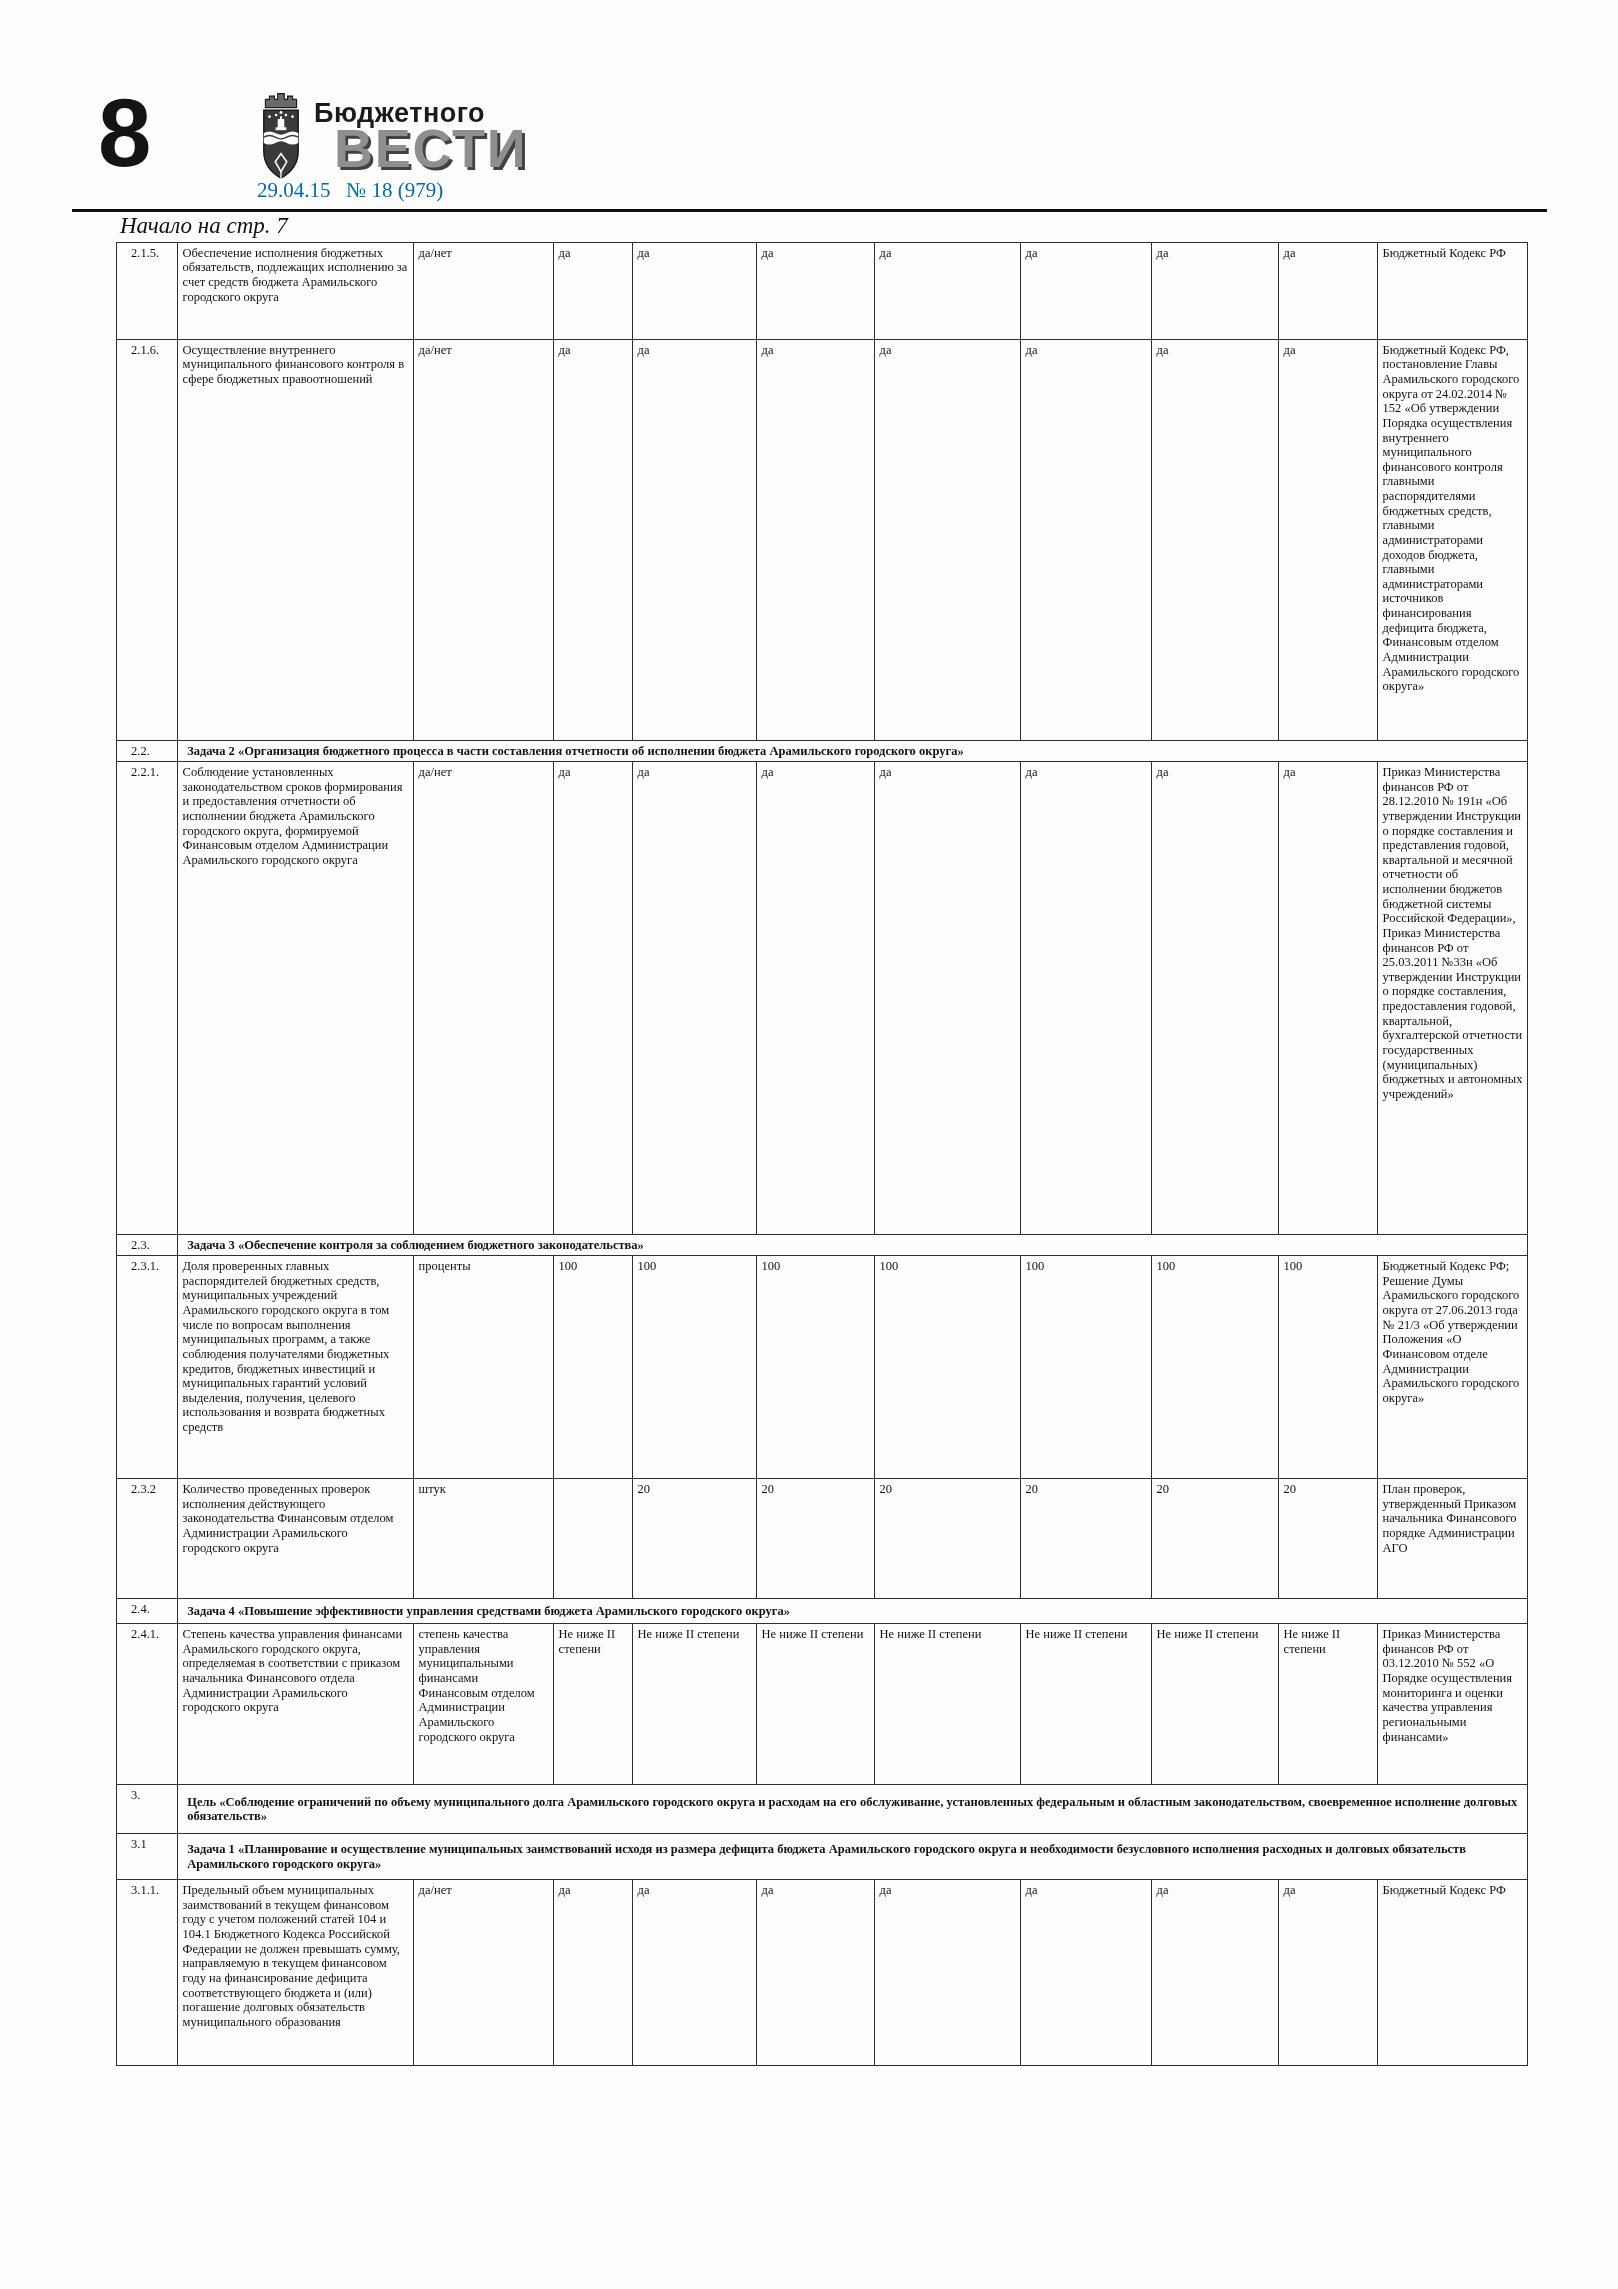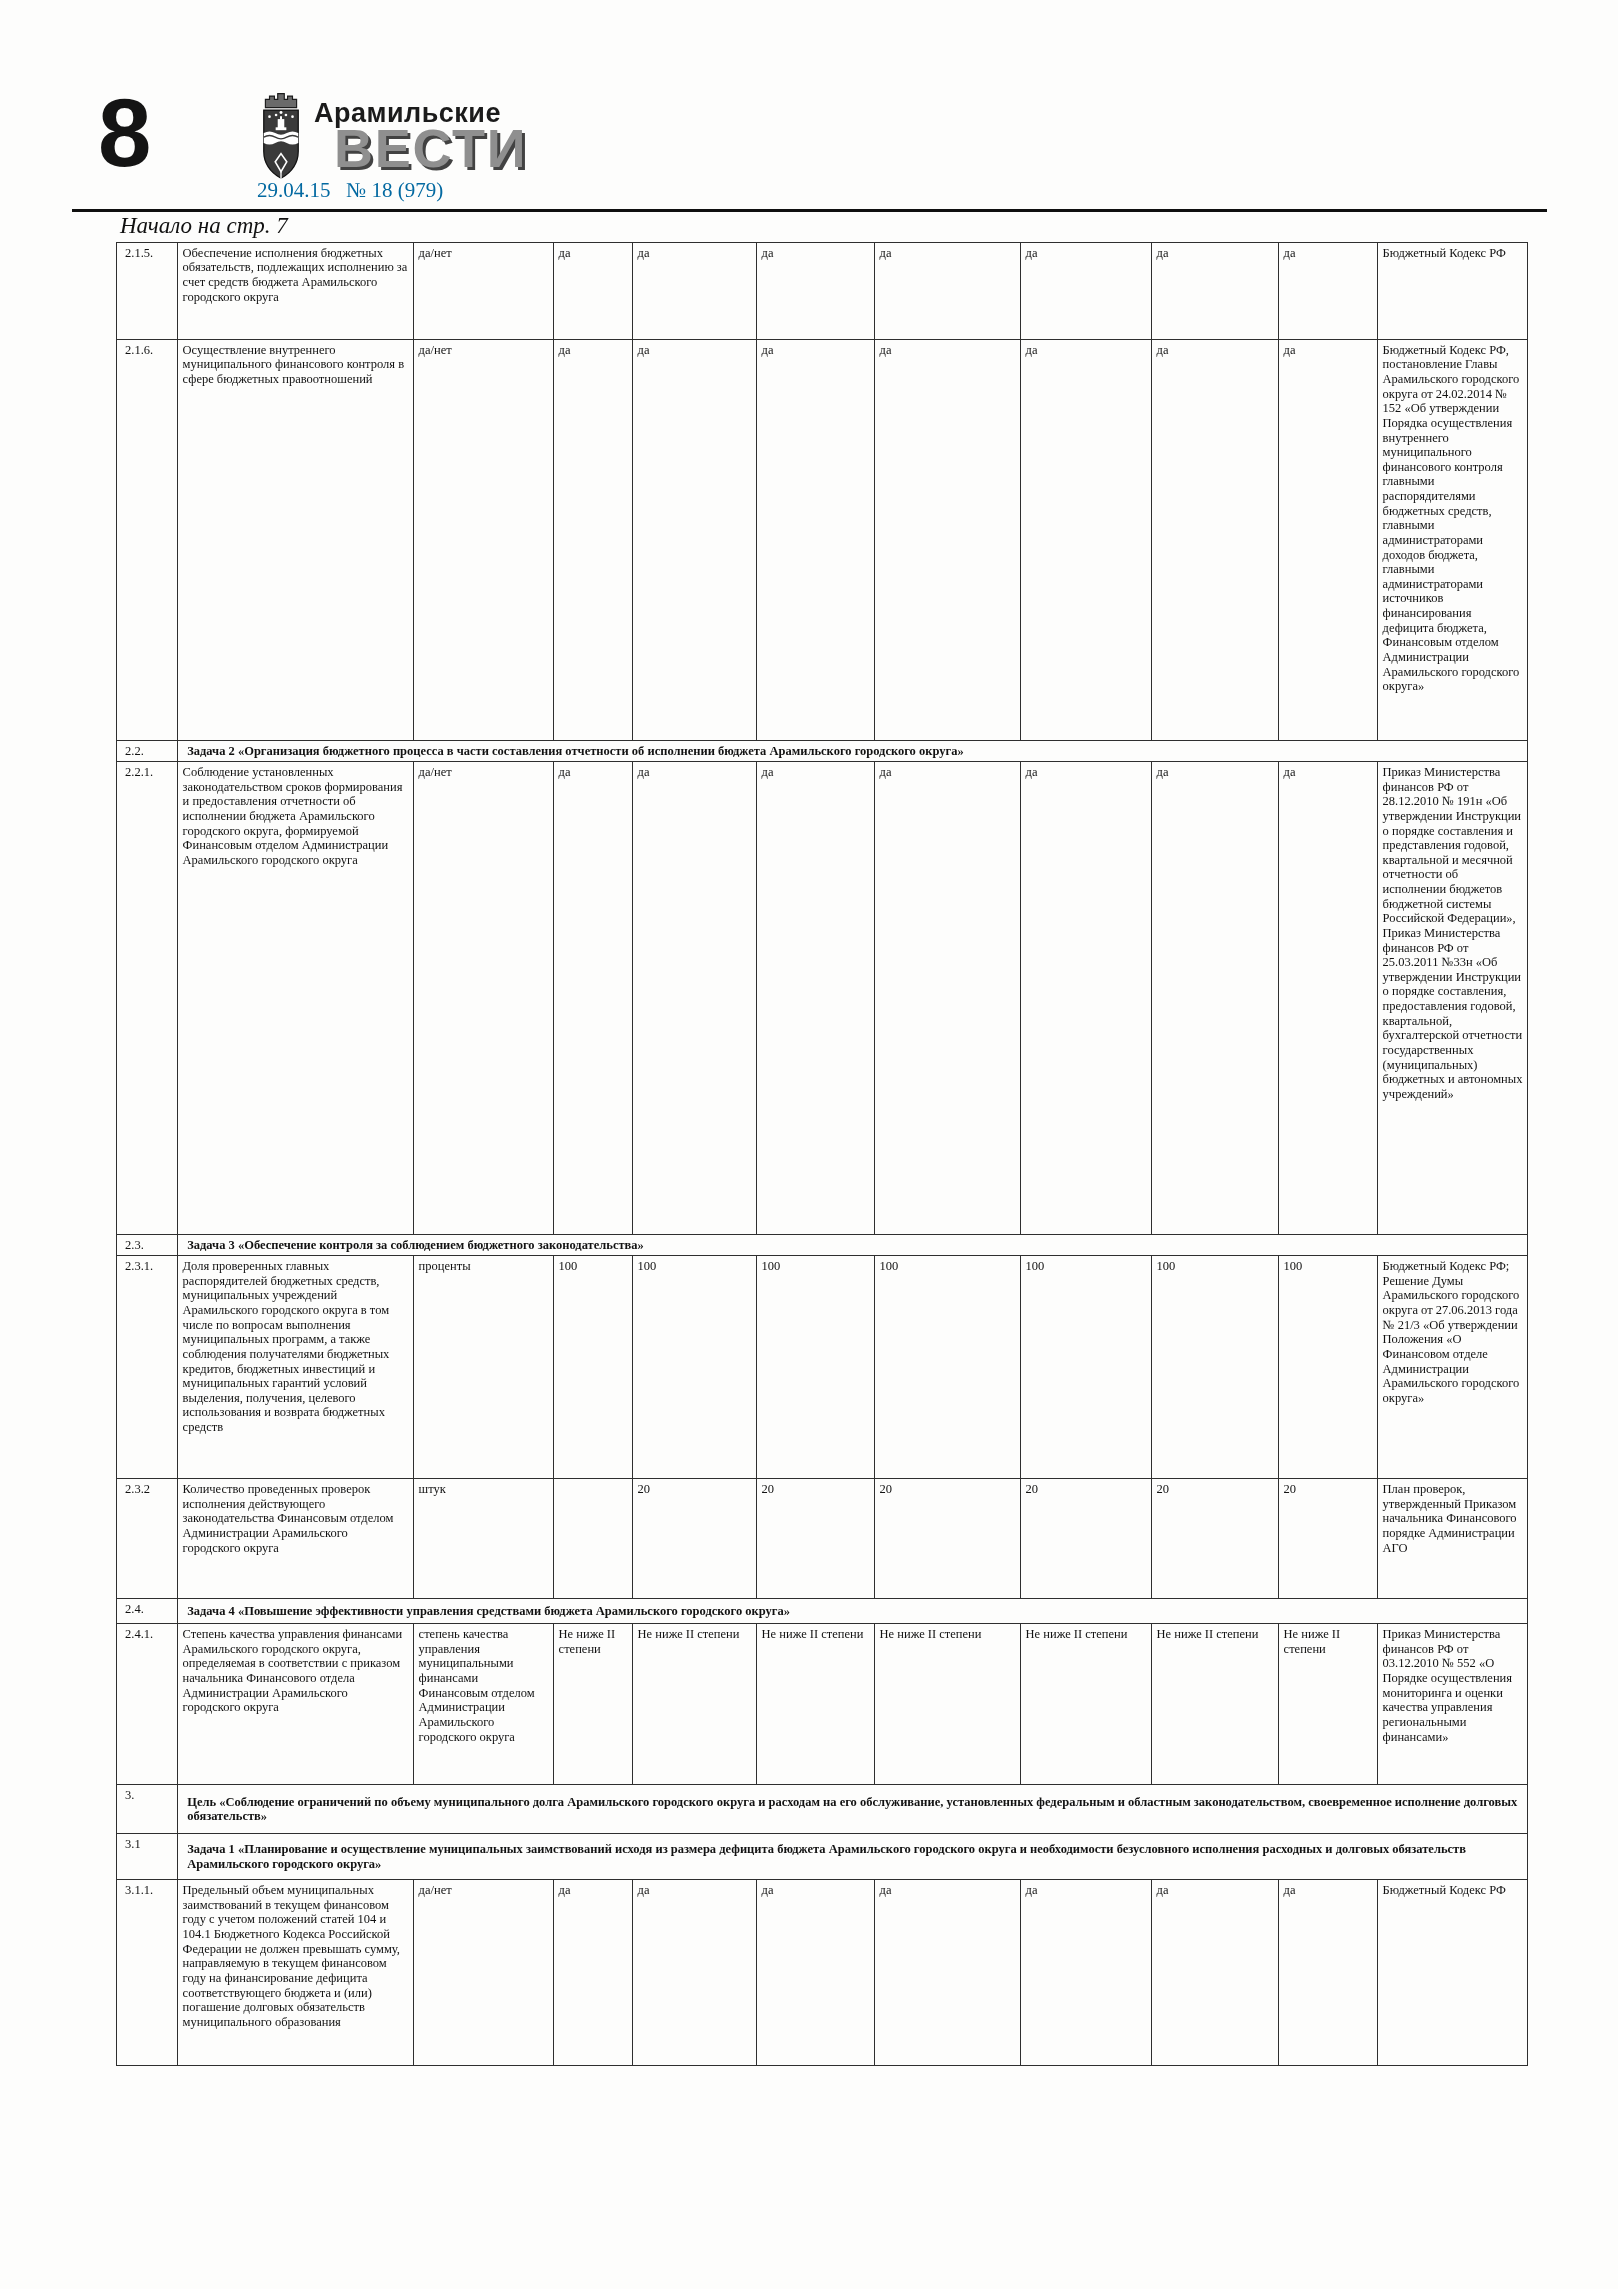--- a/index.html
+++ b/index.html
@@ -50,21 +50,21 @@
   table{
     border-collapse:collapse; table-layout:fixed; width:1411px;
     font-size:12.5px; line-height:1.17; color:#121212;
   }
   td{
     border:0.9px solid #2f2f2f;
     vertical-align:top;
     padding:2.8px 4.6px 2.8px 4.6px;
     word-wrap:break-word;
   }
-  td.c-num{ padding-left:8px; }
+  td.c-num{ padding-left:14px; }
   td.c-section{
     font-weight:bold; text-align:left; vertical-align:middle; padding:1.8px 9.2px;
   }
   .row-0{height:97px}.row-1{height:401px}.row-2{height:15px}
   .row-3{height:473px}.row-4{height:14px}.row-5{height:223px}
   .row-6{height:120px}.row-7{height:25px}.row-8{height:161px}
   .row-9{height:49px}.row-10{height:46px}.row-11{height:186px}
   .row-12{height:26px}
 </style>
 </head>
@@ -94,21 +94,21 @@
       <rect x="28.8" y="29.5" width="2.4" height="4"></rect>
     </g>
 
     <path d="M9 50 Q16 46 23 50 T37 50 T51 50 V62 Q44 66 37 62 T23 62 T9 62 Z" fill="#ffffff"></path>
     <path d="M9 55 Q16 51 23 55 T37 55 T51 55" fill="none" stroke="#3a3a3a" stroke-width="1.6"></path>
 
     <path d="M30 75 L37 85 L30 97 L23 85 Z" fill="none" stroke="#ffffff" stroke-width="2"></path>
     <path d="M30 97 L30 106" stroke="#ffffff" stroke-width="1.6"></path>
   </svg>
 
-  <div id="brand-top">Арамильские</div>
+  <div id="brand-top">Бюджетного</div>
   <div id="brand-main">ВЕСТИ</div>
   <div id="dateline">29.04.15   № 18 (979)</div>
 
   <div id="head-rule"></div>
   <div id="continuation-note">Начало на стр. 7</div>
 
   <div id="table-wrap">
     <table>
       <colgroup>
         <col style="width:61px">

